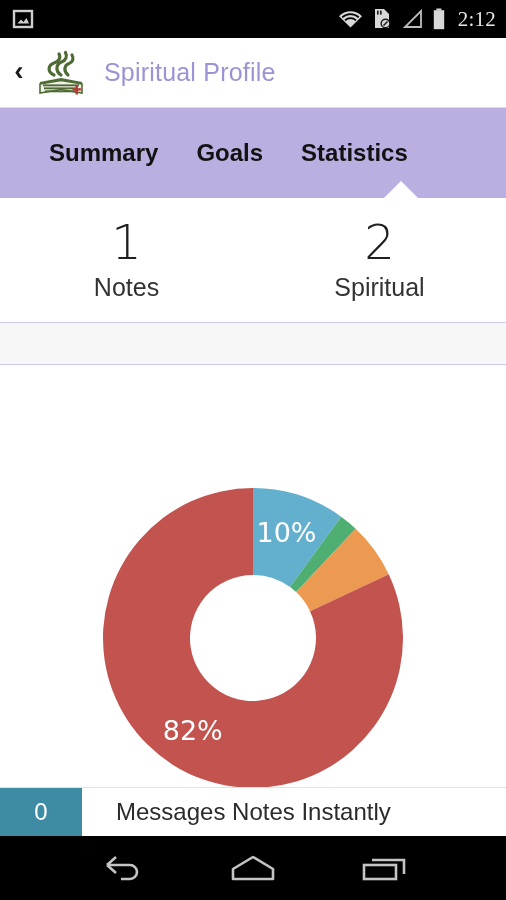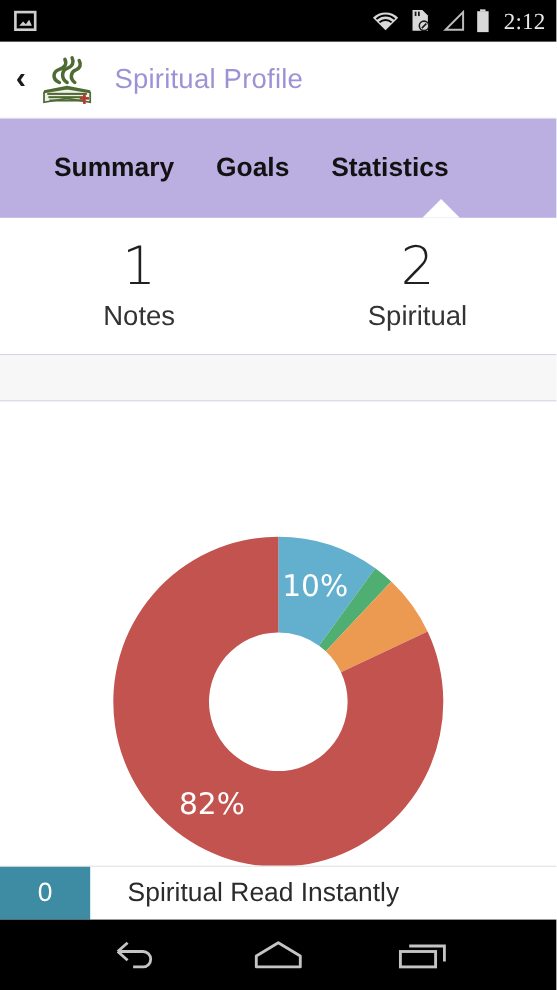--- a/index.html
+++ b/index.html
@@ -228,21 +228,21 @@
         <text class="slice-label" x="94.71948556486291" y="249.9868916189767">82%</text>
       </g>
   </svg>
 </div>
 
 <div id="list-row">
   <div id="row-badge">
     <span id="row-badge-value">0</span>
   </div>
   <div id="row-label-wrap">
-    <span id="row-label">Spiritual Read Instantly</span>
+    <span id="row-label">Messages Notes Instantly</span>
   </div>
 </div>
 
 <div id="nav-bar">
   <div class="nav-btn">
     <svg width="46" height="32" viewBox="0 0 46 32">
       <path d="M8 13 L17 5 M8 13 L17 21 M8 13 L31 13 A7 7 0 0 1 31 27 L22 27" fill="none" stroke="#c4c4c4" stroke-width="2.6" stroke-linejoin="round" stroke-linecap="butt"></path>
     </svg>
   </div>
   <div class="nav-btn">

